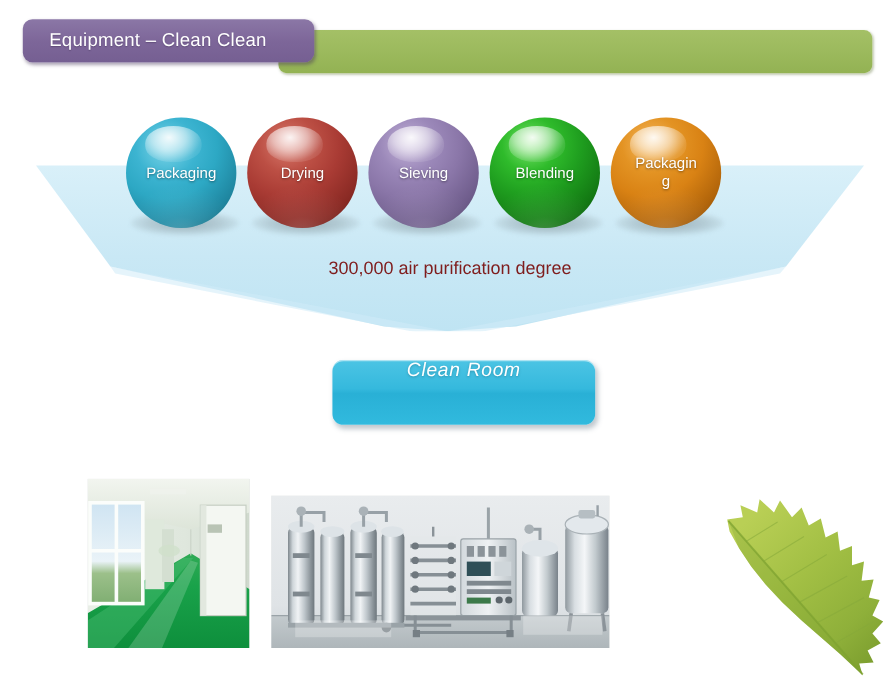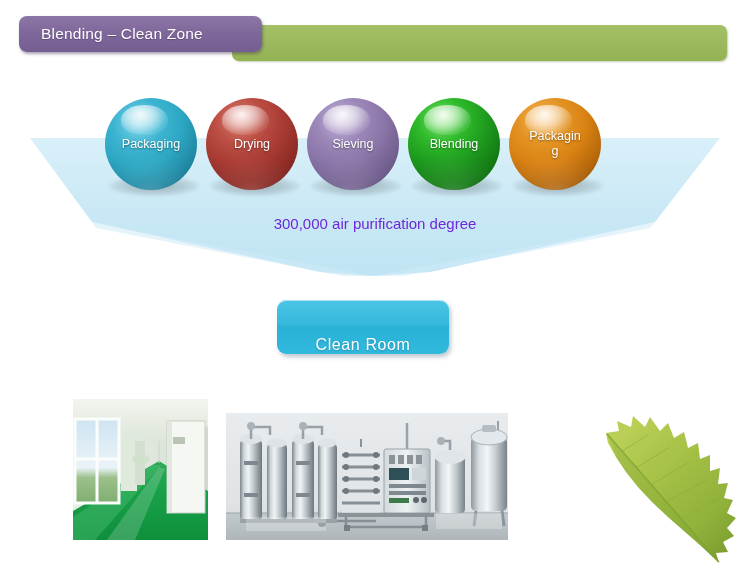--- a/index.html
+++ b/index.html
@@ -128,40 +128,41 @@
     text-shadow: 0 1px 2px rgba(0,0,0,0.45);
   }
 
   
   #center-caption {
     position: absolute;
     left: 180px;
     top: 212px;
     width: 390px;
     text-align: center;
-    color: #6d28d9;
+    color: #7f1d1d;
     font-size: 15px;
     line-height: 23px;
   }
   #center-caption div { white-space: nowrap; }
 
   
   #clean-room-button {
     position: absolute;
     left: 277px;
     top: 300px;
-    width: 172px;
+    width: 219px;
     height: 54px;
     border-radius: 9px;
     background: linear-gradient(180deg, #4cc4e4 0%, #35b9dd 44%, #29b0d6 52%, #31bade 100%);
     box-shadow: 2px 3px 4px rgba(90,110,125,0.38),
                 inset 0 1px 0 rgba(255,255,255,0.55);
     display: flex;
-    align-items: flex-end;
+    align-items: flex-start;
     justify-content: center;
+    font-style: italic;
   }
   #clean-room-label {
     color: #ffffff;
     font-size: 16px;
     letter-spacing: 0.6px;
     text-shadow: 0 1px 2px rgba(20,80,100,0.4);
   }
 
   
   .photo {
@@ -182,21 +183,21 @@
   }
 </style>
 </head>
 <body>
 
 <div id="slide">
 
   <div id="header-green-bar"></div>
 
   <div id="header-title-box">
-    <span id="header-title-text">Blending – Clean Zone</span>
+    <span id="header-title-text">Equipment – Clean Clean</span>
   </div>
 
   <svg id="process-arrow" viewBox="0 0 690 140">
     <defs>
       <linearGradient id="arrowGrad" x1="0" y1="0" x2="0" y2="1">
         <stop offset="0%" stop-color="#d9f0f9"></stop>
         <stop offset="55%" stop-color="#c9e8f5"></stop>
         <stop offset="100%" stop-color="#bfe4f3"></stop>
       </linearGradient>
     </defs>

